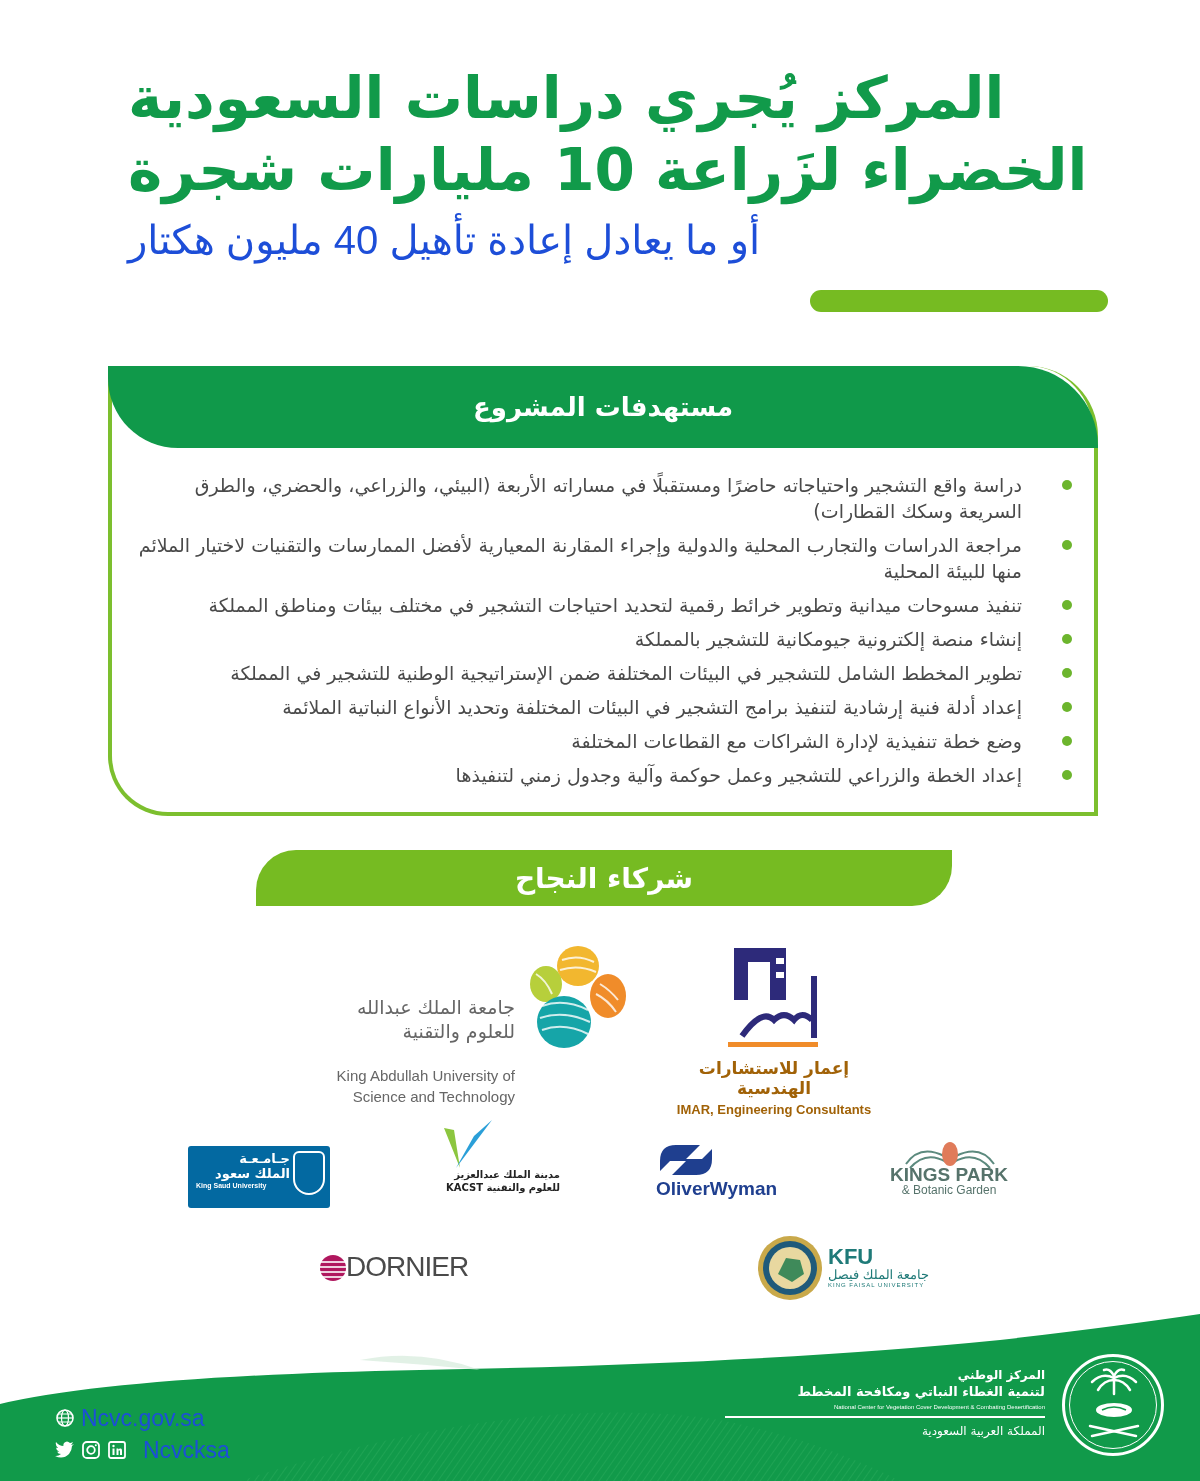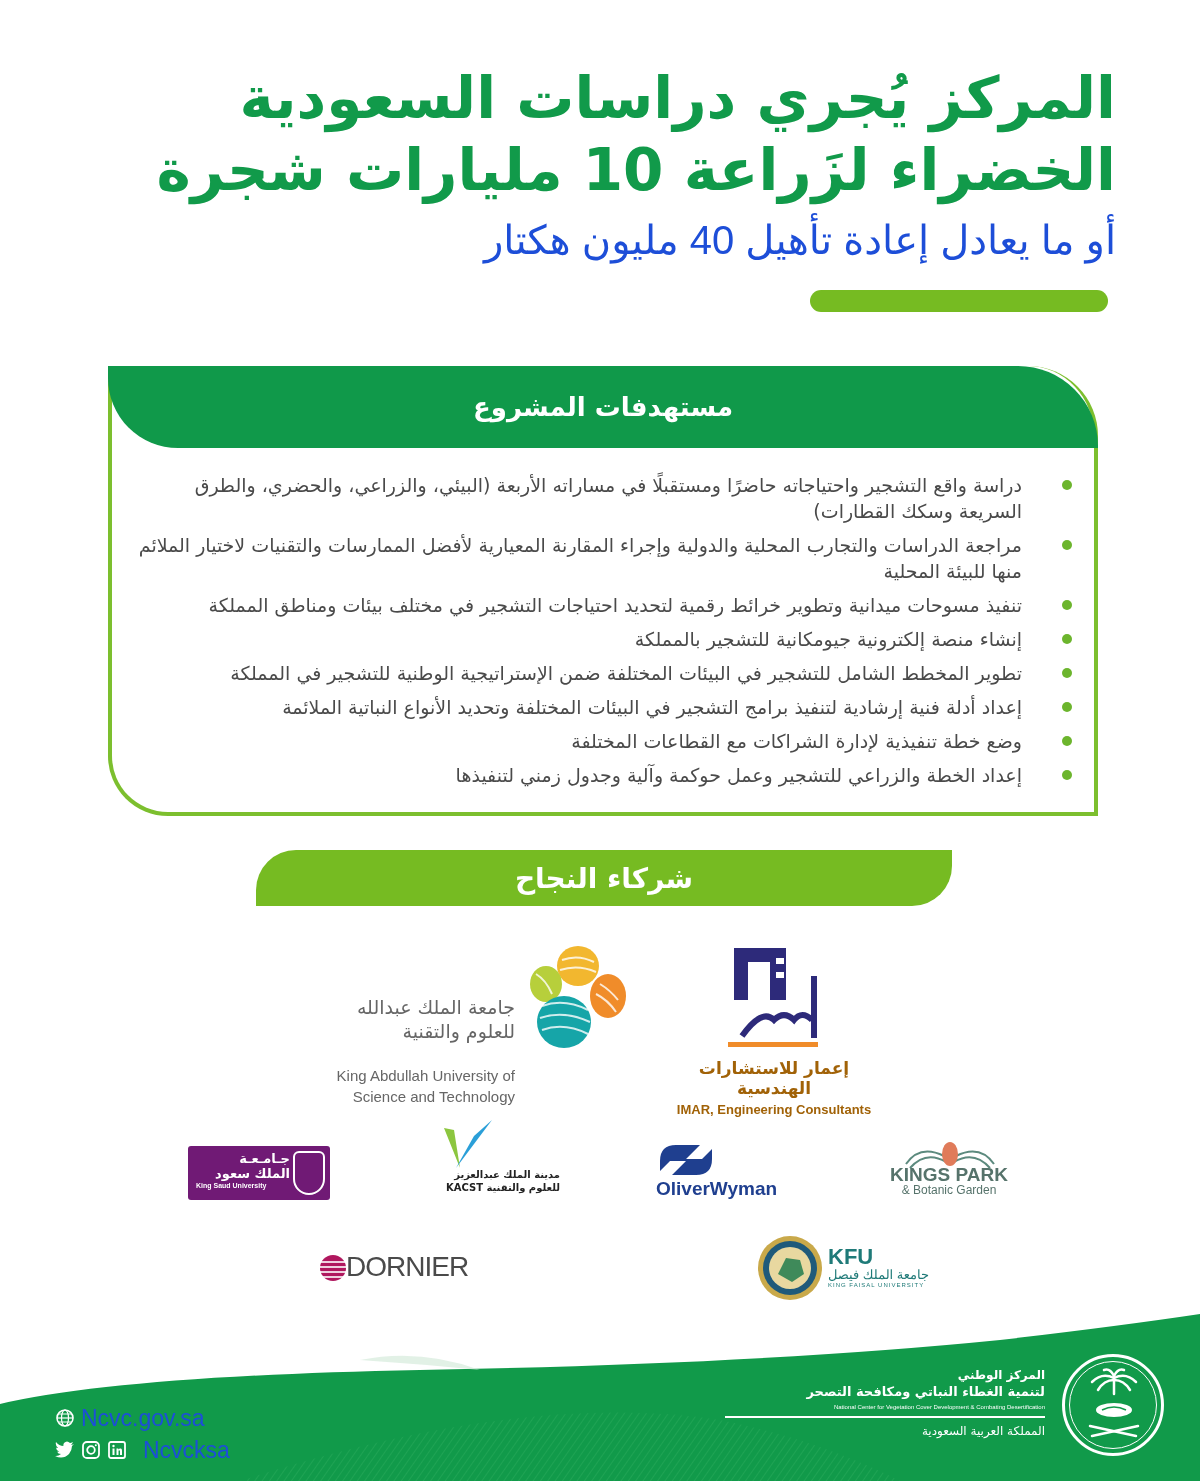--- a/index.html
+++ b/index.html
@@ -1,19 +1,19 @@
 <!DOCTYPE html>
 <html><head>
 <meta charset="utf-8">
 <style>
   * { box-sizing: border-box; margin: 0; padding: 0; }
   html, body { width: 1200px; height: 1481px; background: #ffffff; overflow: hidden; }
   body { position: relative; font-family: "DejaVu Sans", sans-serif; }
 
-  .headline { position: absolute; right: 84px; top: 62px; width: 980px; direction: rtl; text-align: right; }
+  .headline { position: absolute; right: 92px; top: 62px; width: 980px; direction: rtl; text-align: left; }
   .headline .t1 { color: #119a4a; font-weight: bold; font-size: 58px; line-height: 72px; letter-spacing: -1px; }
   .headline .sub { color: #1d4ed8; font-size: 40px; line-height: 52px; margin-top: 8px; font-family: "Liberation Sans", sans-serif; }
   .accent-bar { position: absolute; left: 810px; top: 290px; width: 298px; height: 22px; background: #76bb22; border-radius: 11px; }
 
   .goals-card { position: absolute; left: 108px; top: 366px; width: 990px; height: 450px; }
   .goals-box { position: absolute; left: 0; top: 0; width: 990px; height: 450px; border: 4px solid #7cbf2e; border-top: none; border-radius: 0 70px 0 60px; }
   .goals-head { position: absolute; left: 0; top: 0; width: 990px; height: 82px; background: #10994a; border-radius: 0 80px 0 70px; display: flex; align-items: center; justify-content: center; }
   .goals-head span { color: #ffffff; font-weight: bold; font-size: 26px; direction: rtl; }
 
   .goals-list { position: absolute; right: 26px; top: 106px; width: 940px; direction: rtl; list-style: none; }
@@ -24,21 +24,21 @@
   .partners-head span { color: #ffffff; font-weight: bold; font-size: 28px; direction: rtl; }
 
   .logo { position: absolute; }
   .kaust-text { position: absolute; left: 300px; top: 995px; width: 215px; text-align: right; color: #666; }
   .kaust-text .ar { font-size: 19px; line-height: 24px; direction: rtl; }
   .kaust-text .en { font-size: 15px; line-height: 21px; font-family: "Liberation Sans", sans-serif; margin-top: 22px; }
   .imar-text { position: absolute; left: 660px; top: 1058px; width: 228px; text-align: center; color: #a16207; }
   .imar-text .ar { font-size: 17px; font-weight: bold; direction: rtl; }
   .imar-text .en { font-size: 13px; font-weight: bold; font-family: "Liberation Sans", sans-serif; margin-top: 4px; }
 
-  .ksu { position: absolute; left: 188px; top: 1146px; width: 142px; height: 54px; background: #701a75; border-radius: 3px; color: #fff; }
+  .ksu { position: absolute; left: 188px; top: 1146px; width: 142px; height: 62px; background: #0369a1; border-radius: 3px; color: #fff; }
   .ksu .ar { position: absolute; left: 10px; top: 5px; width: 92px; font-size: 13px; line-height: 15px; text-align: right; direction: rtl; font-weight: bold; }
   .ksu .en { position: absolute; left: 8px; top: 36px; font-size: 7px; font-weight: bold; font-family: "Liberation Sans", sans-serif; }
   .ksu .seal { position: absolute; right: 5px; top: 5px; width: 32px; height: 44px; border: 2px solid #fff; border-radius: 6px 6px 16px 16px; }
 
   .kacst-text { position: absolute; left: 440px; top: 1168px; width: 120px; text-align: right; color: #222; font-size: 10px; line-height: 13px; direction: rtl; font-weight: bold; }
 
   .ow-text { position: absolute; left: 656px; top: 1178px; color: #1f3f8f; font-size: 19px; font-weight: bold; font-family: "Liberation Sans", sans-serif; }
   .kp-text { position: absolute; left: 886px; top: 1166px; width: 126px; text-align: center; color: #56736b; font-family: "Liberation Sans", sans-serif; }
   .kp-text .a { font-size: 19px; font-weight: bold; line-height: 18px; }
   .kp-text .b { font-size: 12px; line-height: 13px; }
@@ -225,21 +225,21 @@
       <rect x="5.5" y="8.5" width="2" height="6.5" fill="#fff"></rect>
       <circle cx="6.5" cy="6" r="1.2" fill="#fff"></circle>
       <path d="M9.5 8.5 H11.3 V9.6 Q12.3 8.3 14 8.6 Q15 9 15 10.8 V15 H13 V11.3 Q13 10.2 12 10.2 Q11.5 10.2 11.5 11.3 V15 H9.5 Z" fill="#fff"></path>
     </svg>
     <span style="margin-left:10px">Ncvcksa</span>
   </div>
 </div>
 
 <div class="footer-right">
   <div class="l1">المركز الوطني</div>
-  <div class="l2">لتنمية الغطاء النباتي ومكافحة التصحر</div>
+  <div class="l2">لتنمية الغطاء النباتي ومكافحة المخطط</div>
   <div class="en">National Center for Vegetation Cover Development &amp; Combating Desertification</div>
   <div class="l3">المملكة العربية السعودية</div>
 </div>
 
 <div class="emblem">
   <div class="inner">
     <svg width="88" height="88" viewBox="0 0 88 88">
       <g stroke="#fff" stroke-width="2.5" fill="none" stroke-linecap="round">
         <path d="M44 32 L44 14"></path>
         <path d="M44 16 Q32 10 22 20"></path>

